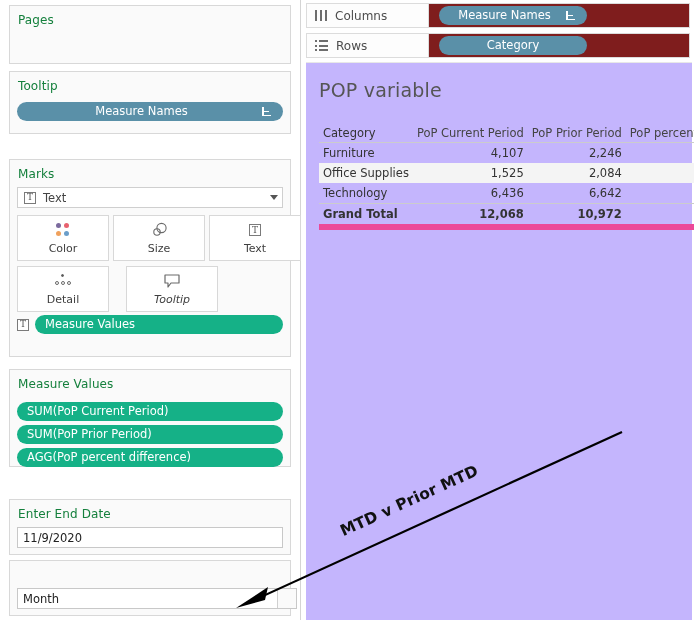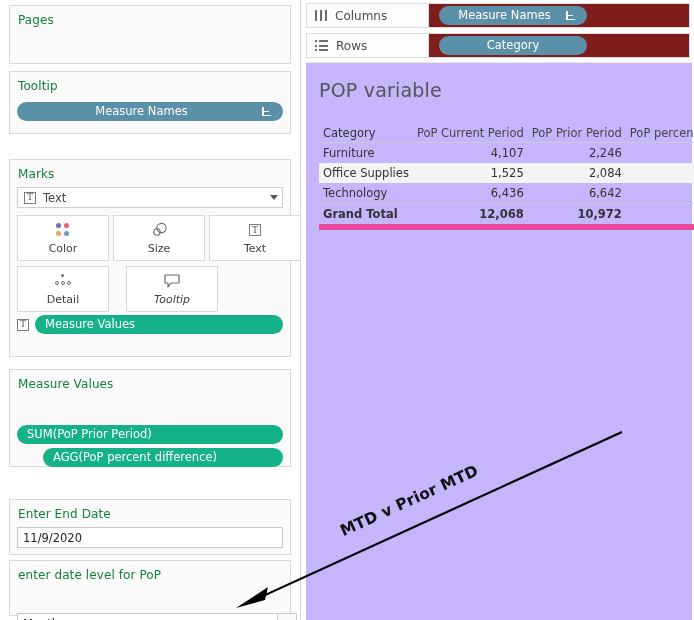--- a/index.html
+++ b/index.html
@@ -331,37 +331,39 @@
       <div style="position:absolute; left:7px; right:7px; top:155px; display:flex; align-items:center;">
         <span class="glyph-T" style="flex:0 0 auto;">T</span>
         <span class="pill green" style="flex:1 1 auto; margin-left:6px;">
           <span class="pill-label">Measure Values</span>
         </span>
       </div>
     </div>
 
     <div class="card" style="top:369px; height:98px;">
       <div class="card-title">Measure Values</div>
+      <div class="pill green" style="position:absolute; left:7px; right:7px; top:32px;">
+        <span class="pill-label">SUM(PoP Current Period)</span>
+      </div>
       <div class="pill green" style="position:absolute; left:7px; right:7px; top:55px;">
         <span class="pill-label">SUM(PoP Prior Period)</span>
       </div>
-      <div class="pill green" style="position:absolute; left:7px; right:7px; top:78px;margin-left:26px;">
+      <div class="pill green" style="position:absolute; left:7px; right:7px; top:78px;">
         <span class="pill-label">AGG(PoP percent difference)</span>
       </div>
     </div>
 
     <div class="card" style="top:499px; height:56px;">
       <div class="card-title">Enter End Date</div>
       <div class="ctrl-input" style="top:27px;">
         <span class="val">11/9/2020</span>
       </div>
     </div>
 
     <div class="card" style="top:560px; height:56px;">
-      <div class="card-title">enter date level for PoP</div>
       <div class="ctrl-input ctrl-select" style="top:27px;">
         <span class="val">Month</span>
         <span class="dd-button">
           
         </span>
       </div>
     </div>
 
   </div>
 

